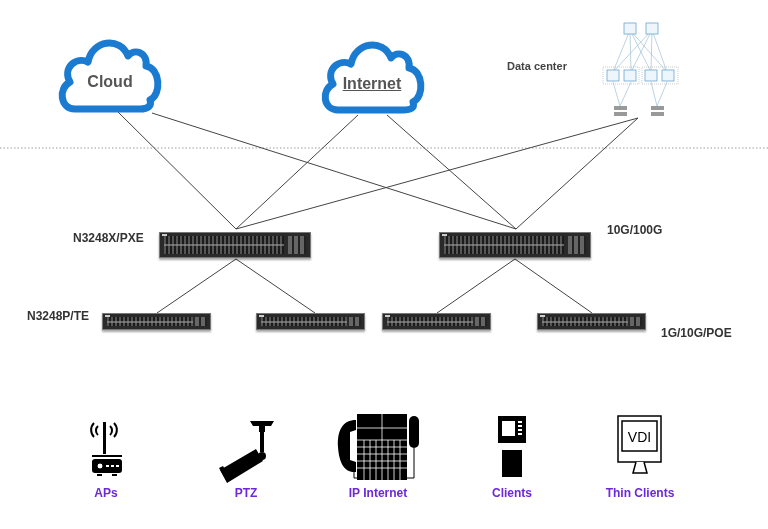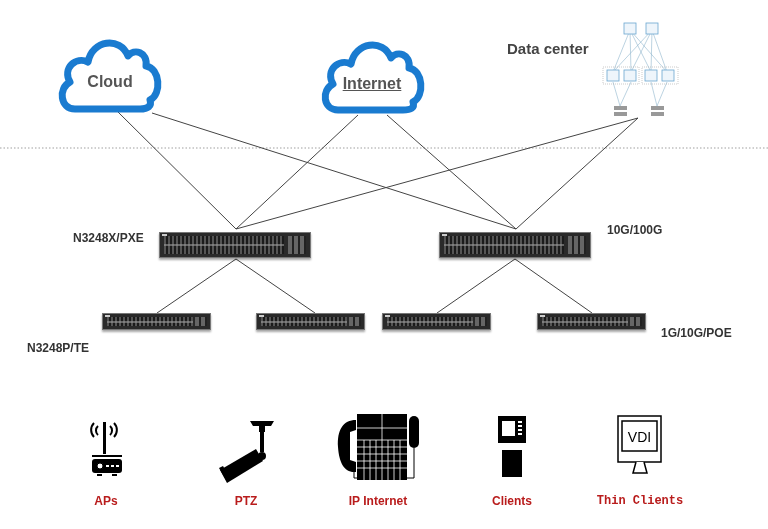--- a/index.html
+++ b/index.html
@@ -1,21 +1,21 @@
 <!DOCTYPE html>
 <html><head>
 <meta charset="utf-8">
 <style>
   html, body { margin:0; padding:0; background:#ffffff; }
   body { width:768px; height:529px; position:relative; overflow:hidden;
          font-family:"Liberation Sans", sans-serif; }
   #canvas { position:absolute; left:0; top:0; width:768px; height:529px; }
   .lbl { position:absolute; font-weight:bold; color:#333333; font-size:12px; white-space:nowrap; }
   .cloud-text { position:absolute; font-weight:bold; color:#555555; font-size:16px; text-align:center; }
-  .dev-lbl { position:absolute; font-weight:bold; color:#b91c1c; font-size:12px; text-align:center; width:120px;margin-top:8px; }
+  .dev-lbl { position:absolute; font-weight:bold; color:#6d28d9; font-size:12px; text-align:center; width:120px; }
   .switch { position:absolute; background:#2a2a2a; border:1px solid #777; box-shadow:0 2px 2px rgba(0,0,0,0.35); }
   .switch .ports { position:absolute; left:4px; top:3px; height:calc(100% - 6px);
         background: repeating-linear-gradient(90deg,#555 0 2px,#1b1b1b 2px 4px); }
   .switch .ports::after { content:""; position:absolute; left:0; right:0; top:45%; height:2px; background:#999; opacity:.6; }
   .switch .uplinks { position:absolute; top:3px; height:calc(100% - 6px);
         background: repeating-linear-gradient(90deg,#666 0 4px,#222 4px 6px); }
   .switch .logo { position:absolute; left:2px; top:1px; width:5px; height:2px; background:#ccc; }
 </style>
 </head>
 <body>
@@ -131,36 +131,36 @@
   <g>
     <rect x="618" y="416" width="43" height="46" fill="#fff" stroke="#000" stroke-width="1.5"></rect>
     <rect x="622" y="421" width="35" height="30" fill="#fff" stroke="#000" stroke-width="1.5"></rect>
     <path d="M636,462 l-3,11 h14 l-3,-11" fill="#fff" stroke="#000" stroke-width="1.5"></path>
     <text x="639.5" y="442" font-size="14" text-anchor="middle" font-family="Liberation Sans, sans-serif" fill="#000">VDI</text>
   </g>
 </svg>
 
 <div class="cloud-text" style="left:80px;top:73px;width:60px;">Cloud</div>
 <div class="cloud-text" style="left:342px;top:75px;width:60px;text-decoration:underline;">Internet</div>
-<div class="lbl" style="left:507px;top:40px;font-size:15px;color:#444;">Data center</div>
+<div class="lbl" style="left:507px;top:60px;font-size:11px;color:#444;">Data center</div>
 
 <div class="lbl" style="left:73px;top:231px;">N3248X/PXE</div>
 <div class="switch" style="left:159px;top:232px;width:150px;height:24px;">
   <span class="logo"></span>
   <span class="ports" style="width:120px;"></span>
   <span class="uplinks" style="left:128px;width:18px;"></span>
 </div>
 <div class="switch" style="left:439px;top:232px;width:150px;height:24px;">
   <span class="logo"></span>
   <span class="ports" style="width:120px;"></span>
   <span class="uplinks" style="left:128px;width:18px;"></span>
 </div>
 <div class="lbl" style="left:607px;top:223px;">10G/100G</div>
 
-<div class="lbl" style="left:27px;top:309px;margin-top:32px;">N3248P/TE</div>
+<div class="lbl" style="left:27px;top:309px;">N3248P/TE</div>
 <div class="switch" style="left:102px;top:313px;width:107px;height:15px;">
   <span class="logo"></span>
   <span class="ports" style="width:86px;"></span>
   <span class="uplinks" style="left:92px;width:12px;"></span>
 </div>
 <div class="switch" style="left:256px;top:313px;width:107px;height:15px;">
   <span class="logo"></span>
   <span class="ports" style="width:86px;"></span>
   <span class="uplinks" style="left:92px;width:12px;"></span>
 </div>
@@ -173,13 +173,13 @@
   <span class="logo"></span>
   <span class="ports" style="width:86px;"></span>
   <span class="uplinks" style="left:92px;width:12px;"></span>
 </div>
 <div class="lbl" style="left:661px;top:326px;">1G/10G/POE</div>
 
 <div class="dev-lbl" style="left:46px;top:486px;">APs</div>
 <div class="dev-lbl" style="left:186px;top:486px;">PTZ</div>
 <div class="dev-lbl" style="left:318px;top:486px;">IP Internet</div>
 <div class="dev-lbl" style="left:452px;top:486px;">Clients</div>
-<div class="dev-lbl" style="left:580px;top:486px;font-family:Liberation Mono, monospace;">Thin Clients</div>
+<div class="dev-lbl" style="left:580px;top:486px;">Thin Clients</div>
 
 </body></html>

